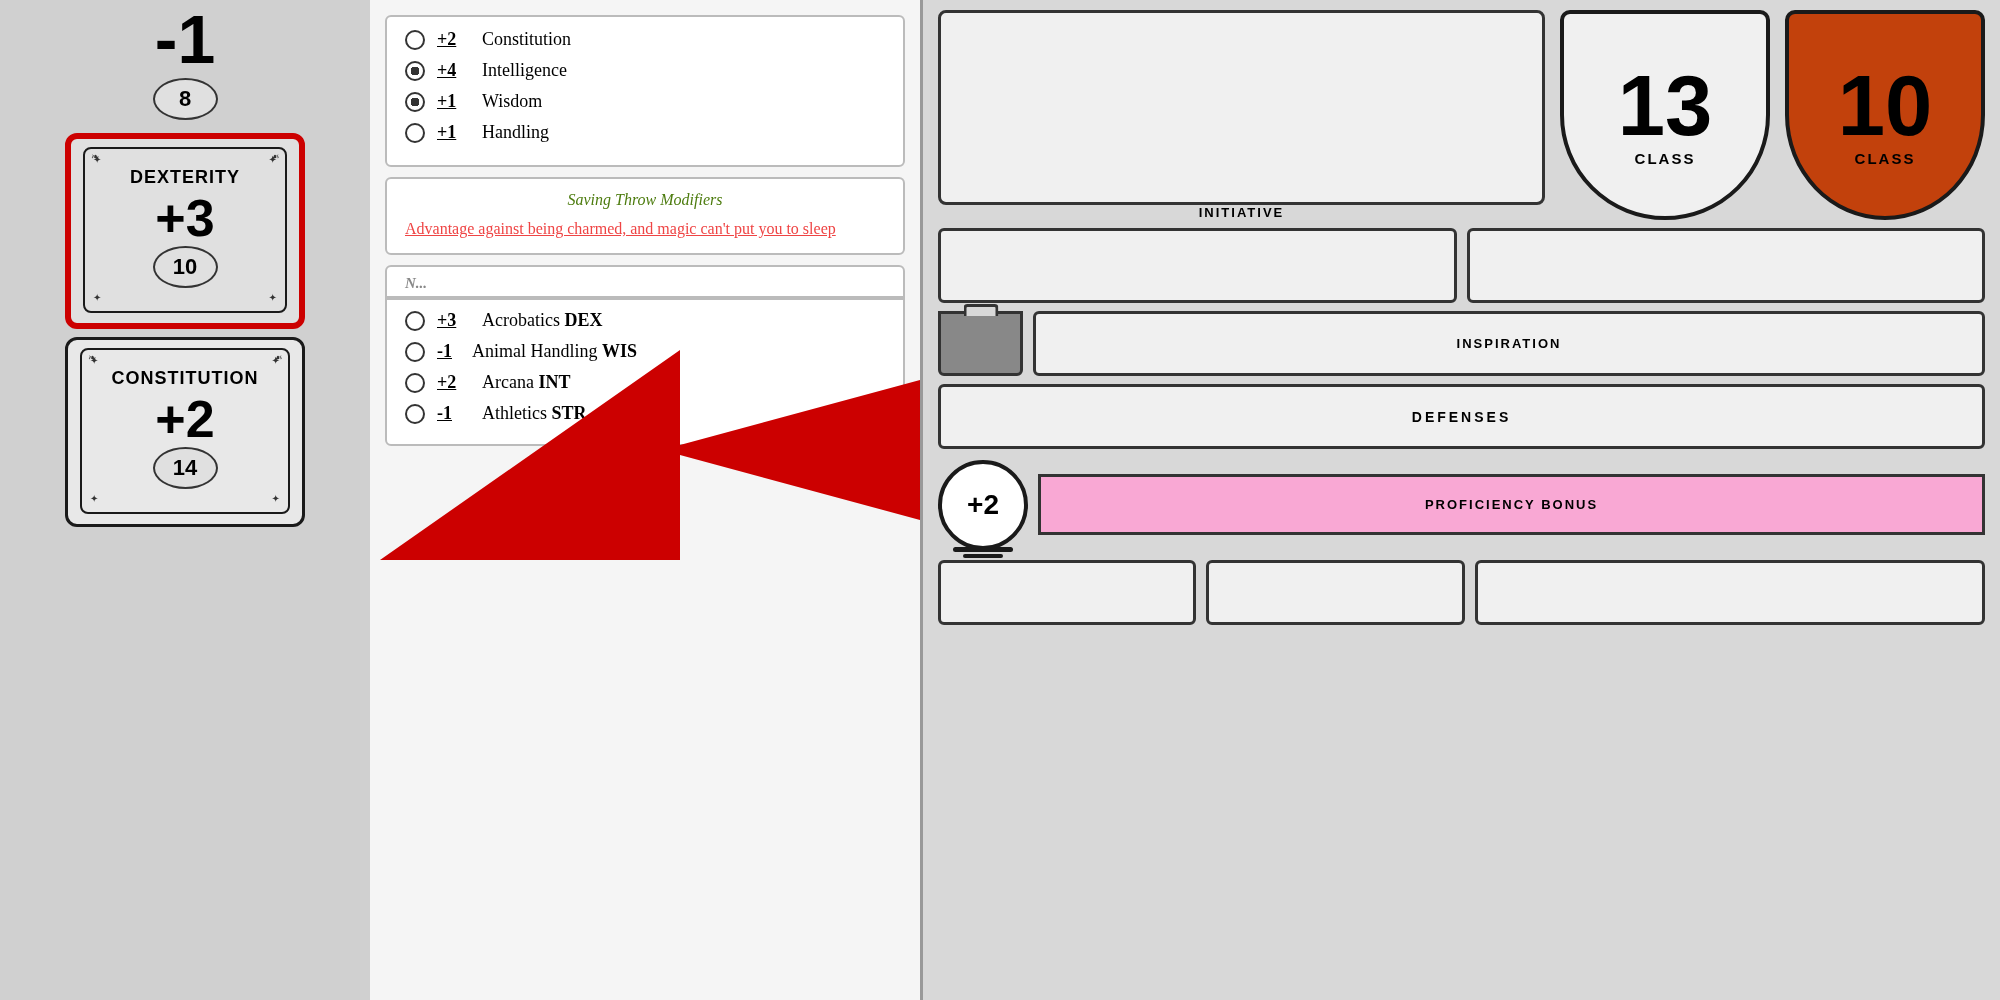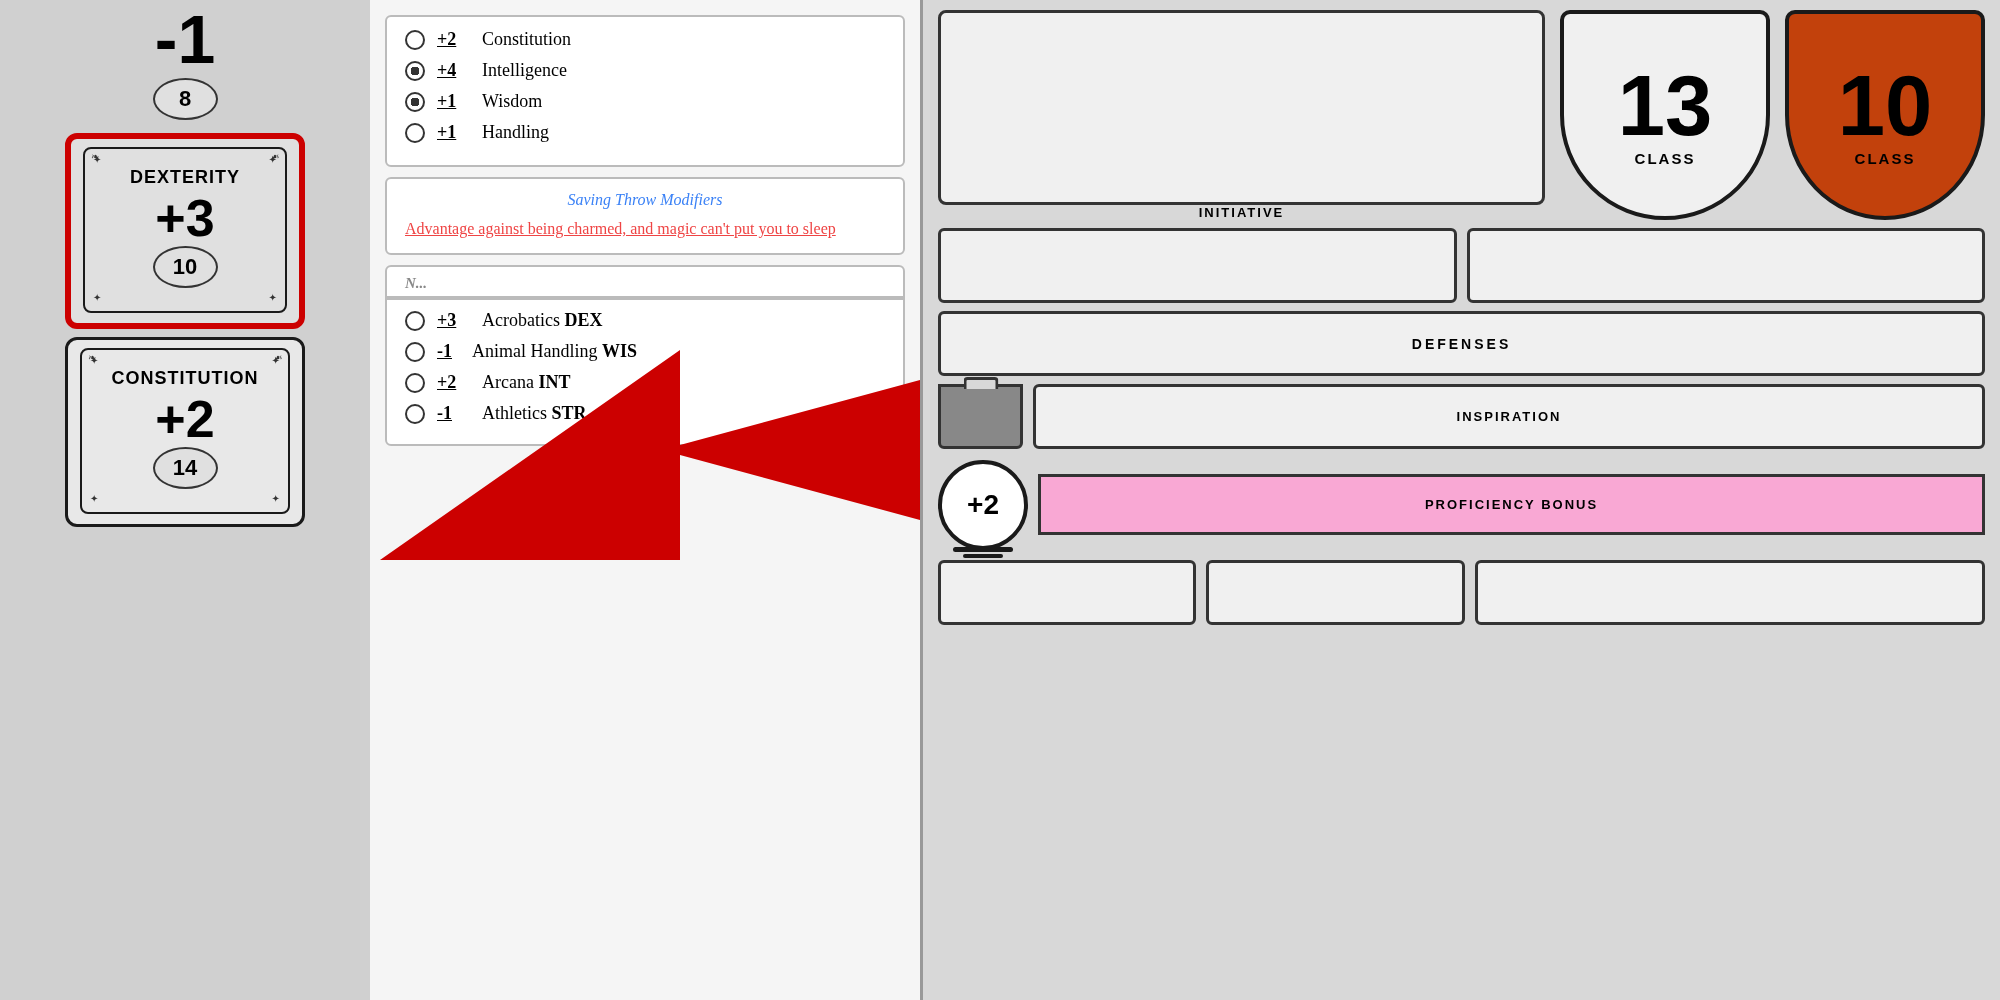--- a/index.html
+++ b/index.html
@@ -132,21 +132,21 @@
       font-size: 18px;
     }
 
     .skill-name {
       font-size: 18px;
     }
 
     .section-header {
       text-align: center;
       font-size: 16px;
-      color: #3b82f6;
+      color: #4d7c0f;
       margin-bottom: 8px;
       font-style: italic;
     }
 
     .saving-throw-text {
       font-size: 16px;
       line-height: 1.5;
       color: #ef4444;
       text-decoration: underline;
     }
@@ -332,30 +332,30 @@
         <div style="font-size:85px; font-weight:bold; line-height:1; font-family:Arial,sans-serif;">10</div>
         <div style="font-size:15px; font-weight:bold; letter-spacing:2px; font-family:Arial,sans-serif; margin-top:2px;">CLASS</div>
       </div>
     </div>
 
     <div style="display:flex; gap:10px; height:75px;">
       <div style="flex:1; background:#f0f0f0; border:3px solid #333; border-radius:6px;"></div>
       <div style="flex:1; background:#f0f0f0; border:3px solid #333; border-radius:6px;"></div>
     </div>
 
+    <div style="display:flex; align-items:center; gap:10px; height:65px;">
+
+      <div style="width:85px; height:100%; background:#888; border:3px solid #333; border-radius:0 0 6px 6px; position:relative;">
+        <div style="position:absolute; top:-10px; left:50%; transform:translateX(-50%); width:35px; height:12px; background:#d8d8d8; border:3px solid #333; border-bottom:none; border-radius:4px 4px 0 0;"></div>
+      </div>
+      <div style="flex:1; height:100%; background:#f0f0f0; border:3px solid #333; border-radius:6px; display:flex; align-items:center; justify-content:center; font-size:13px; font-weight:bold; letter-spacing:2px; font-family:Arial,sans-serif;">INSPIRATION</div>
+    </div>
+
     <div style="display:flex; align-items:center; height:65px;">
       <div style="flex:1; background:#f0f0f0; border:3px solid #333; border-radius:6px; height:100%; display:flex; align-items:center; justify-content:center; font-size:14px; font-weight:bold; letter-spacing:3px; font-family:Arial,sans-serif;">DEFENSES</div>
-    </div>
-
-    <div style="display:flex; align-items:center; gap:10px; height:65px;">
-
-      <div style="width:85px; height:100%; background:#888; border:3px solid #333; border-radius:0 0 6px 6px; position:relative;">
-        <div style="position:absolute; top:-10px; left:50%; transform:translateX(-50%); width:35px; height:12px; background:#d8d8d8; border:3px solid #333; border-bottom:none; border-radius:4px 4px 0 0;"></div>
-      </div>
-      <div style="flex:1; height:100%; background:#f0f0f0; border:3px solid #333; border-radius:6px; display:flex; align-items:center; justify-content:center; font-size:13px; font-weight:bold; letter-spacing:2px; font-family:Arial,sans-serif;">INSPIRATION</div>
     </div>
 
     <div style="display:flex; align-items:center; gap:10px; height:95px;">
 
       <div style="width:90px; height:90px; background:white; border:4px solid #1a1a1a; border-radius:50%; display:flex; align-items:center; justify-content:center; font-size:28px; font-weight:bold; font-family:Arial,sans-serif; position:relative; flex-shrink:0;">
         <span>+2</span>
 
         <div style="position:absolute; bottom:-6px; left:50%; transform:translateX(-50%); width:60px; height:5px; background:#1a1a1a; border-radius:3px;"></div>
         <div style="position:absolute; bottom:-12px; left:50%; transform:translateX(-50%); width:40px; height:4px; background:#1a1a1a; border-radius:2px;"></div>
       </div>

